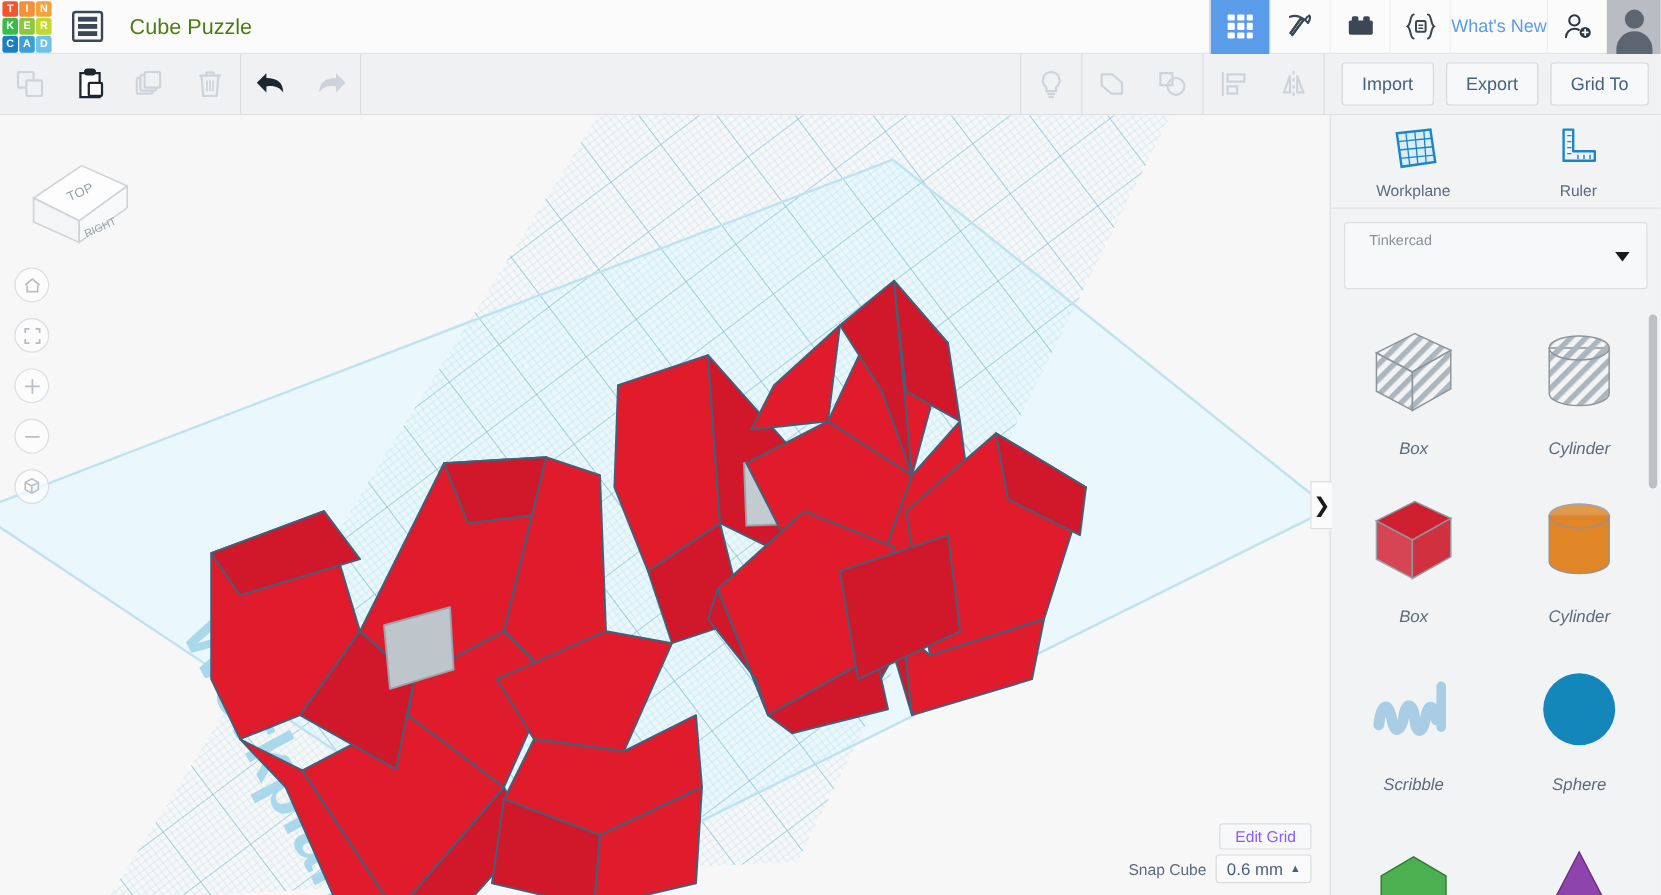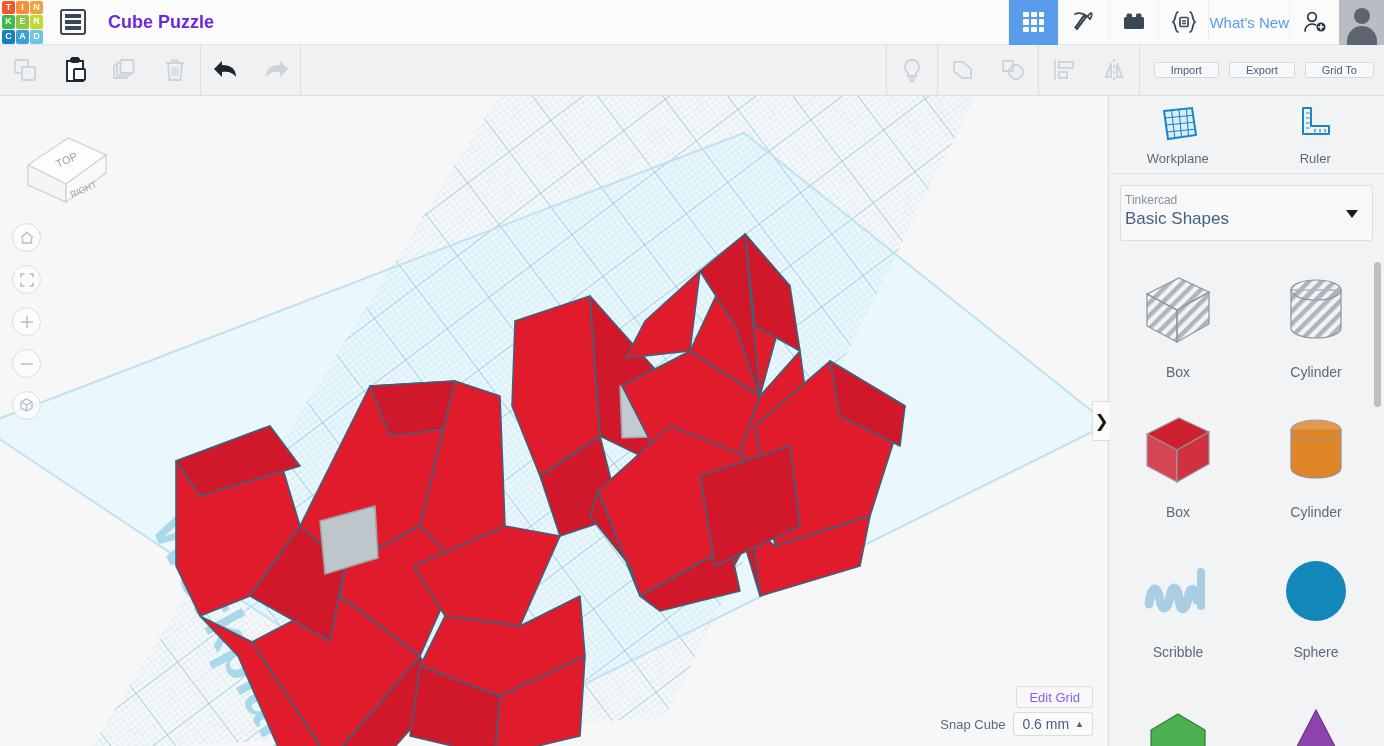--- a/index.html
+++ b/index.html
@@ -22,21 +22,21 @@
   .logo span {
     display: flex; align-items: center; justify-content: center;
     font-size: 9px; font-weight: bold; color: #fff;
     border-radius: 2px; line-height: 1;
   }
   .menu-icon { margin-left: 16px; width: 26px; height: 26px;
     border: 2px solid #3b4754; border-radius: 3px; position: relative;
     display: flex; flex-direction: column; justify-content: center;
     gap: 2.5px; padding: 0 3px; cursor: pointer; }
   .menu-icon i { display: block; height: 3.5px; background: #3b4754; }
-  .doc-title { margin-left: 22px; font-size: 18px; color: #6d28d9; font-weight: bold; }
+  .doc-title { margin-left: 22px; font-size: 18px; color: #4d7c0f; font-weight: normal; }
 
   .hdr-right { margin-left: auto; display: flex; align-items: center; height: 45px; }
   .hdr-btn { width: 50px; height: 45px; display: flex; align-items: center;
     justify-content: center; border-left: 1px solid #eceef0; cursor: pointer; }
   .hdr-btn.active { background: #5a9bea; }
   .grid9 { display: grid; grid-template-columns: repeat(3,1fr); grid-template-rows: repeat(3,1fr);
     gap: 2px; width: 21px; height: 21px; }
   .grid9 i { background: #3b4754; border-radius: 1px; }
   .hdr-btn.active .grid9 i { background: #fff; }
   .whatsnew { padding: 0 0; font-size: 15px; color: #5a9bea; height: 45px;
@@ -50,23 +50,23 @@
 
   
   .toolbar {
     position: absolute; top: 45px; left: 0; width: 1384px; height: 51px;
     background: #f0f1f3; border-bottom: 1px solid #dcdee1;
     display: flex; align-items: center;
   }
   .tb-icon { width: 50px; height: 50px; display:flex; align-items:center; justify-content:center;
     cursor: pointer; }
   .tb-sep { width: 1px; height: 50px; background: #dcdee1; }
-  .tb-btn { height: 16px; padding: 0 16px; margin-right: 10px;
+  .tb-btn { height: 36px; padding: 0 16px; margin-right: 10px;
     background: #f7f8f9; border: 1px solid #d5d8dc; border-radius: 3px;
-    font-size: 11px; color: #46617f; display: flex; align-items: center;
+    font-size: 15px; color: #46617f; display: flex; align-items: center;
     cursor: pointer; font-family: "Liberation Sans", sans-serif; }
 
   
   .canvas { position: absolute; top: 96px; left: 0; width: 1108px; height: 650px;
     background: #f7f7f8; overflow: hidden; }
   .nav { position: absolute; left: 6px; top: 14px; width: 110px; }
   .viewcube { width: 100px; height: 100px; position: relative; cursor: pointer; }
   .navbtn { width: 29px; height: 29px; margin: 13px 0 0 6px; border-radius: 50%;
     border: 1px solid #dcdde0; background: rgba(255,255,255,.65);
     display: flex; align-items: center; justify-content: center; cursor: pointer; }
@@ -84,33 +84,33 @@
     display: flex; align-items: center; gap: 6px; cursor: pointer; }
 
   
   .panel { position: absolute; top: 96px; right: 0; width: 276px; height: 650px;
     background: #f2f3f5; border-left: 1px solid #dcdee1; }
   .panel-tools { height: 78px; display: flex; border-bottom: 1px solid #dfe1e4; }
   .ptool { flex: 1; display: flex; flex-direction: column; align-items: center;
     justify-content: center; gap: 6px; cursor: pointer; }
   .ptool span { font-size: 13px; color: #5a6b7c; }
   .dropdown { margin: 11px 11px 0 11px; height: 56px; background: #f7f8f9;
-    border: 1px solid #dcdee1; border-radius: 3px; padding: 7px 4px;
+    border: 1px solid #dcdee1; border-radius: 3px; padding: 7px 20px;
     position: relative; cursor: pointer; }
   .dd-sub { font-size: 12px; color: #8a9199; }
   .dd-main { font-size: 17px; color: #46617f; margin-top: 2px; }
   .dd-caret { position: absolute; right: 14px; top: 24px;
     border-left: 6px solid transparent; border-right: 6px solid transparent;
     border-top: 8px solid #1a1a1a; }
   .shapes { position: absolute; top: 160px; left: 0; width: 276px; height: 490px;
     overflow: hidden; }
   .shape-grid { display: grid; grid-template-columns: 1fr 1fr; }
   .shape-cell { height: 140px; display: flex; flex-direction: column;
     align-items: center; justify-content: center; gap: 10px; cursor: pointer; }
-  .shape-cell span { font-size: 14px; color: #5a6b7c; }
+  .shape-cell span { font-size: 14px; color: #5a6b7c; font-style: italic; }
   .scrollbar { position: absolute; right: 4px; top: 6px; width: 7px; height: 145px;
     background: #bdbfc3; border-radius: 4px; cursor: pointer; }
   .collapse { position: absolute; left: -17px; top: 305px; width: 18px; height: 40px;
     background: #fbfbfc; border: 1px solid #dcdee1; border-right: none;
     display: flex; align-items: center; justify-content: center;
     font-size: 17px; color: #1a1a1a; cursor: pointer; }
 </style>
 </head>
 <body>
 
@@ -409,21 +409,20 @@
           <path d="M10 5v26h26v-8H18V5z" stroke-linejoin="round"></path>
           <path d="M13 10h3.5M13 15h3.5M13 20h3.5M13 25h3.5" stroke-width="1.2"></path>
           <path d="M22 26v3.5M27 26v3.5M32 26v3.5" stroke-width="1.2"></path>
         </svg>
         <span>Ruler</span>
       </div>
     </div>
 
     <div class="dropdown">
       <div class="dd-sub">Tinkercad</div>
-      <div class="dd-main">Basic Shapes</div>
       <div class="dd-caret"></div>
     </div>
 
     <div class="shapes">
       <div class="shape-grid" id="shape-grid">
           <div class="shape-cell">
             <div><svg width="78" height="78" viewBox="0 0 78 78">
       <defs>
                   <pattern id="hxc9ced3" width="9" height="9" patternUnits="userSpaceOnUse" patternTransform="rotate(45)">
                     <rect width="4.5" height="9" fill="#aeb6bd"></rect>

